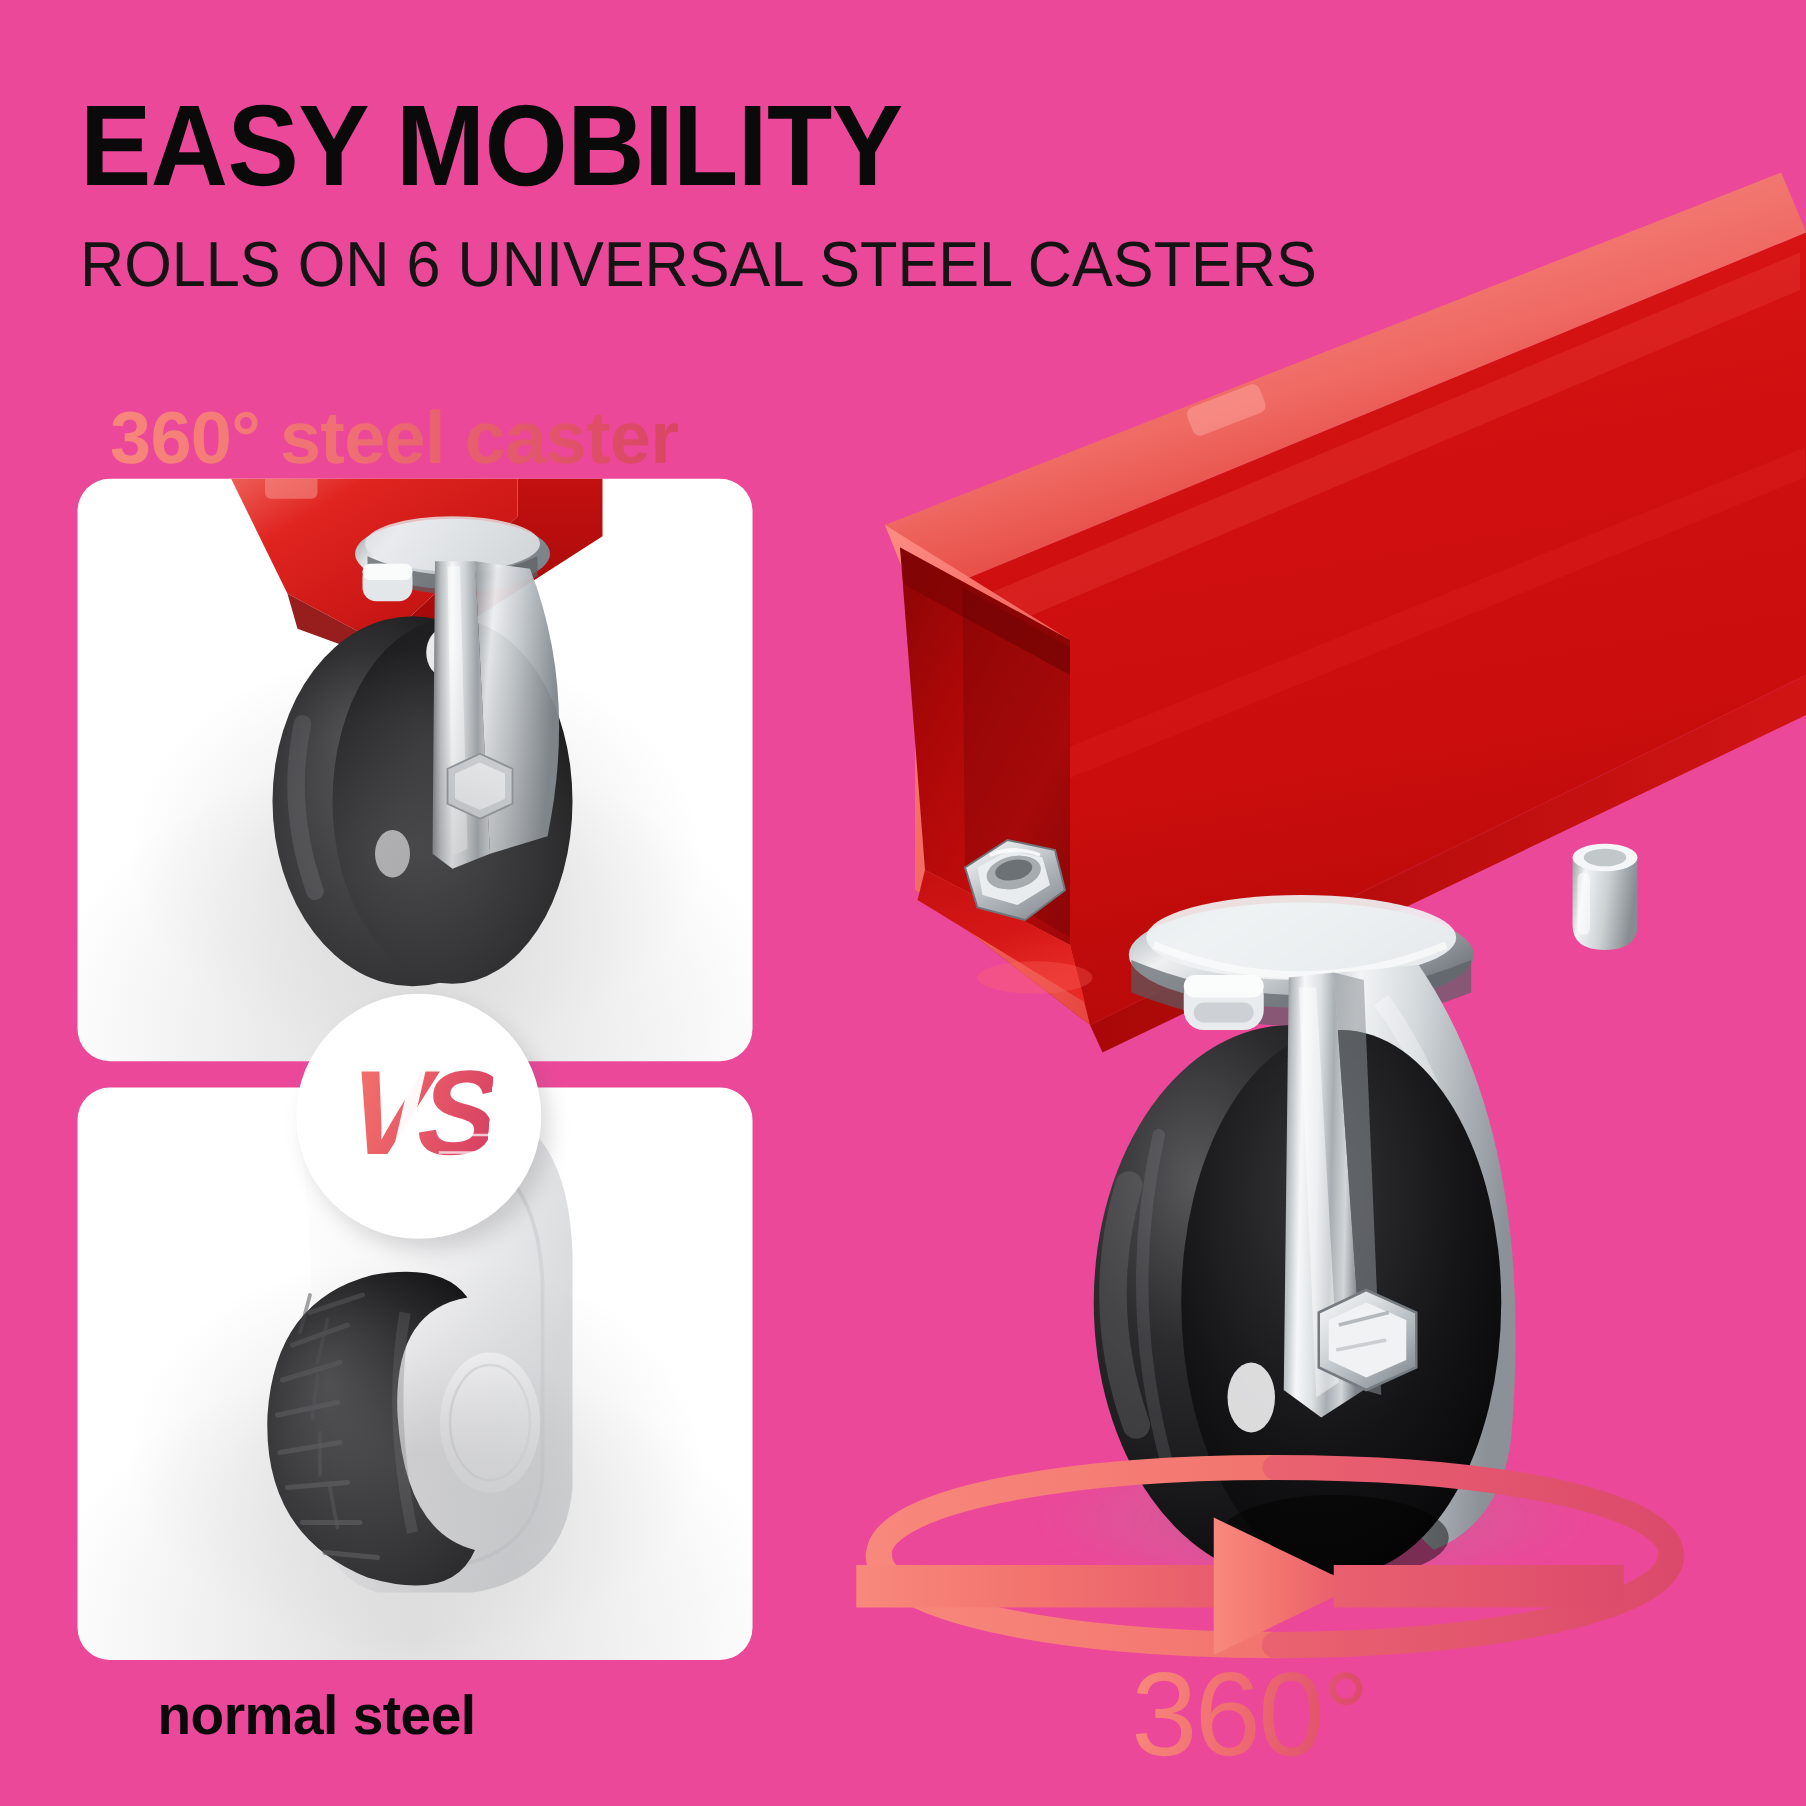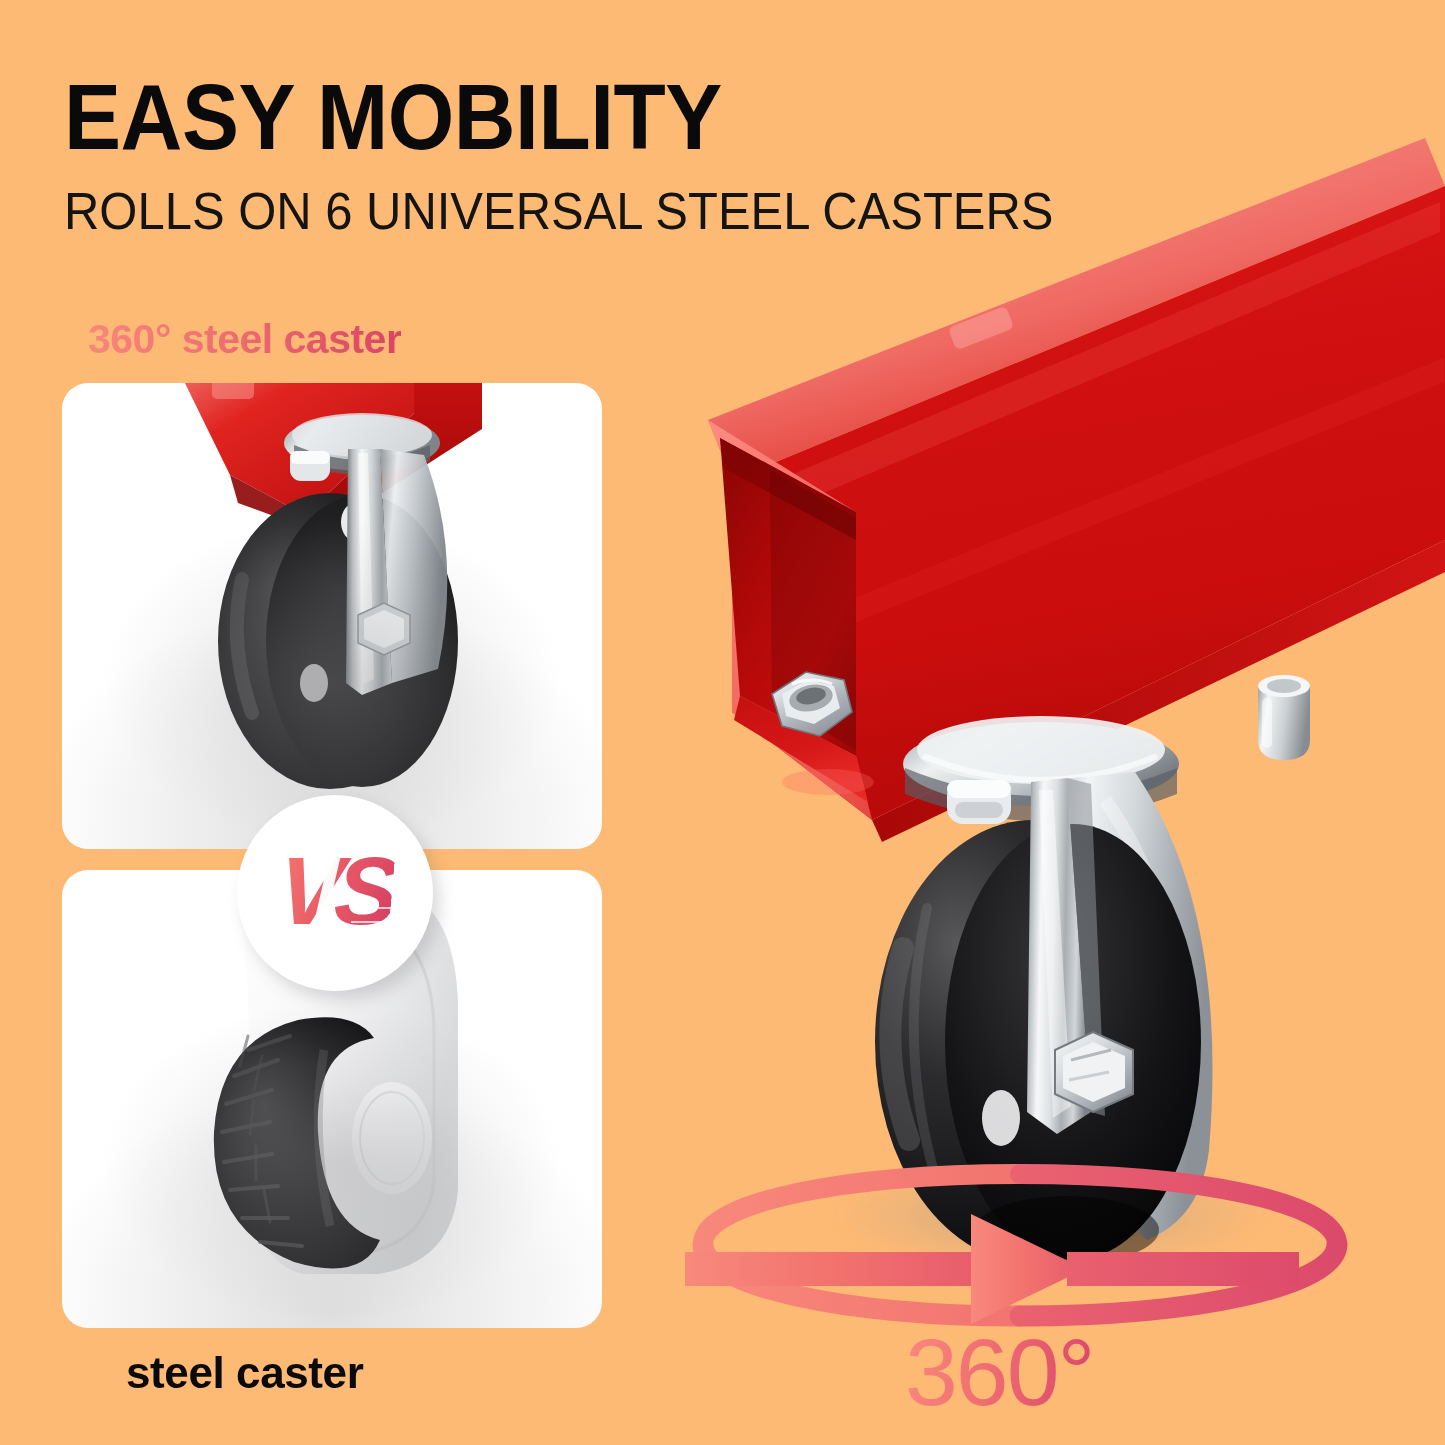--- a/index.html
+++ b/index.html
@@ -10,21 +10,21 @@
     width: 1445px;
     height: 1445px;
     background: #efefef;
     font-family: "Liberation Sans", sans-serif;
     overflow: hidden;
   }
   #stage {
     position: relative;
     width: 1445px;
     height: 1445px;
-    background: #fdba74;
+    background: #ec4899;
     overflow: hidden;
   }
 
   
   #headline-block {
     position: absolute;
     left: 64px;
     top: 72px;
     width: 1180px;
   }
@@ -59,21 +59,21 @@
     white-space: nowrap;
     background: linear-gradient(90deg, #f8877b 0%, #ef6f72 42%, #d94464 100%);
     -webkit-background-clip: text;
     background-clip: text;
     color: transparent;
     -webkit-text-fill-color: transparent;
   }
   #label-steel-caster {
     left: 88px;
     top: 316px;
-    font-size: 41px;
+    font-size: 59px;
     letter-spacing: -0.5px;
     text-align: center;
   }
   #label-normal-caster {
     position: absolute;
     left: 126px;
     top: 1348px;
     font-size: 44px;
     font-weight: 700;
     letter-spacing: -0.4px;
@@ -377,21 +377,21 @@
     <div id="vs-slash"></div>
     <div class="vs-streak" style="left:30px;  top:34px;  width:44px;"></div>
     <div class="vs-streak" style="left:38px;  top:46px;  width:34px;"></div>
     <div class="vs-streak" style="left:108px; top:30px;  width:52px;"></div>
     <div class="vs-streak" style="left:116px; top:42px;  width:40px;"></div>
     <div class="vs-streak" style="left:122px; top:112px; width:46px;"></div>
     <div class="vs-streak" style="left:114px; top:126px; width:36px;"></div>
     <div class="vs-streak" style="left:44px;  top:150px; width:30px;"></div>
   </div>
 
-  <div id="label-normal-caster">steel caster</div>
+  <div id="label-normal-caster">normal steel</div>
 
   <div id="product-art">
 
     <div id="floor-shadow"></div>
 
     <div id="tube">
       <svg width="825" height="760" viewBox="0 0 825 760">
         <defs>
           <linearGradient id="topFace" x1="0.1" y1="0" x2="0.75" y2="1">
             <stop offset="0%" stop-color="#fdaba5"></stop>

